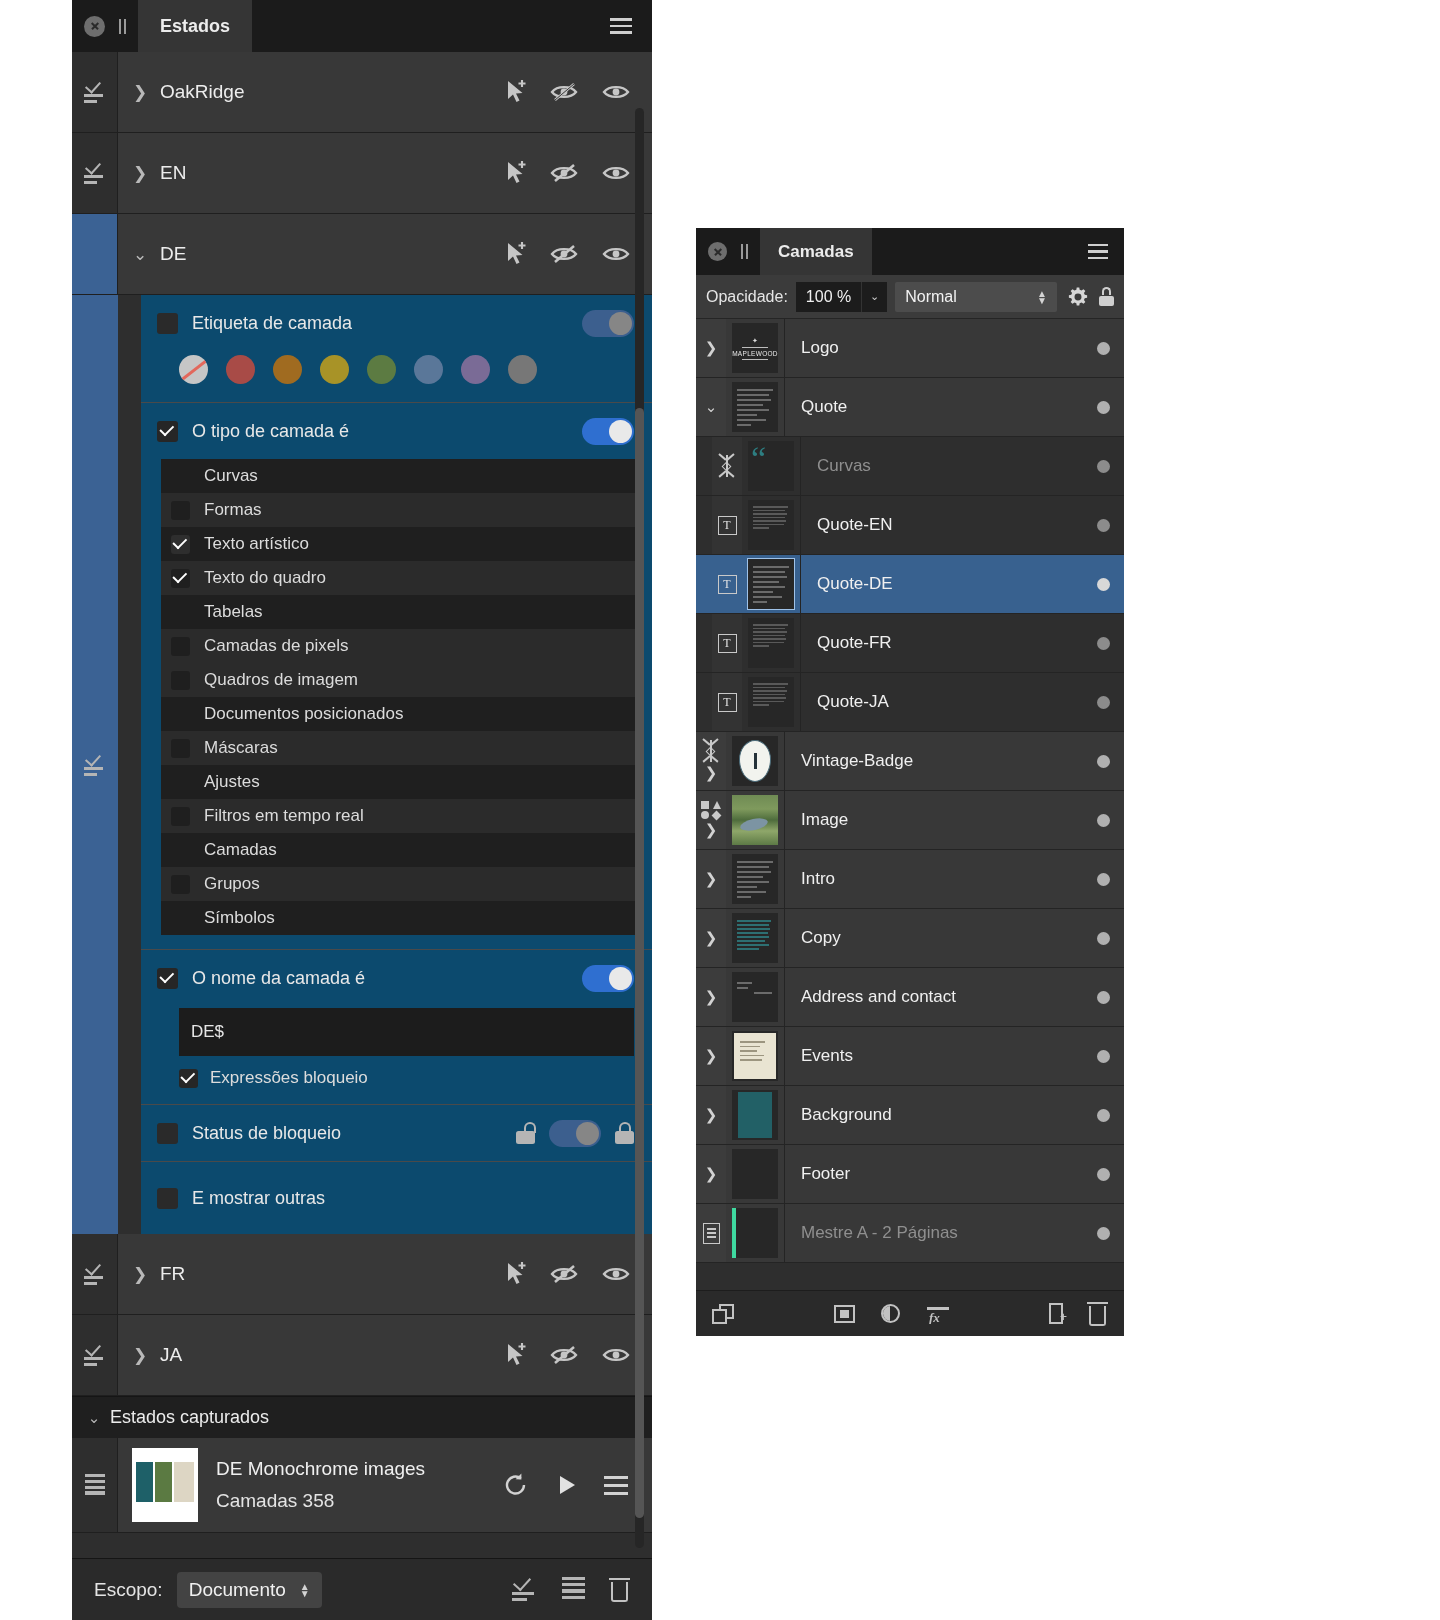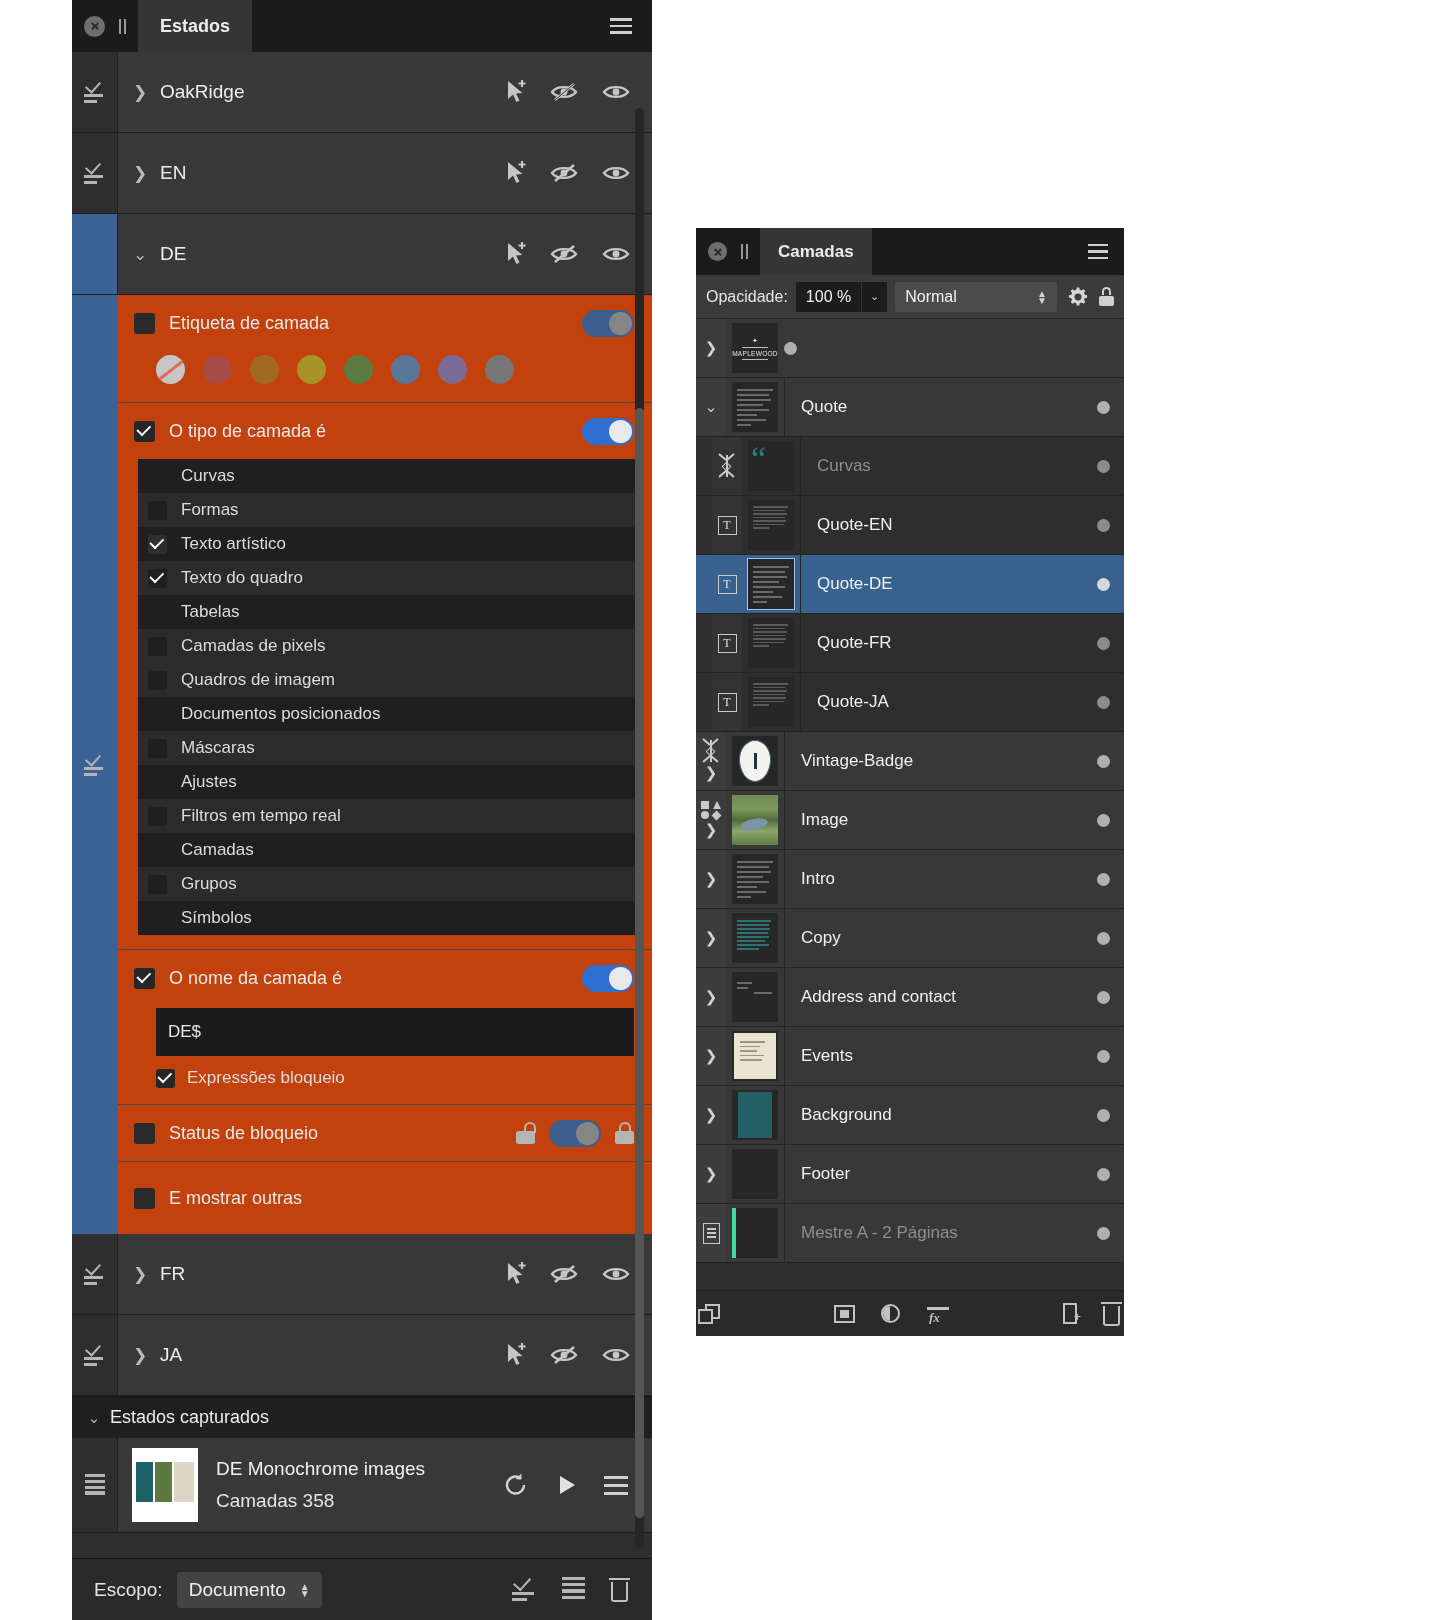--- a/index.html
+++ b/index.html
@@ -101,21 +101,21 @@
   .glyph-listrows i { display:block; height:3.2px; background:#b5b5b5; width:100%; }
 
   
   .cond-wrap { display: flex; background: #2e2e2e; }
   .cond-gutter { width: 46px; flex: 0 0 46px; background: #3b6294; position: relative; }
   .cond-gutter .glyph-holder {
     position:absolute; left:50%; top:50%; transform: translate(-50%,-50%);
   }
   .cond-body { flex: 1; background: #2e2e2e; }
 
-  .cond-block { border-bottom: 1px solid #4a4a4a; padding: 0; background:#c2410c; }
+  .cond-block { border-bottom: 1px solid #4a4a4a; padding: 0; background:#0c4a6e;margin-left:23px; }
   .cond-head {
     display: flex; align-items: center; gap: 14px;
     padding: 14px 18px 14px 16px; min-height: 56px;
   }
   .cbox {
     width: 21px; height: 21px; flex: 0 0 21px;
     border-radius: 3px; background: #262626;
     display: flex; align-items: center; justify-content: center;
     position: relative;
   }
@@ -373,21 +373,21 @@
   .th-photo { position:absolute; inset:0; background:
      linear-gradient(180deg,#6f8b54 0%,#7f9a5d 28%,#4e6c3c 50%,#8fa76a 72%,#5d7a46 100%); }
   .th-photo .water { position:absolute; left:8px; top:24px; width:28px; height:11px; background:#7c94a3; border-radius:50%; transform:rotate(-12deg); }
   .th-cream { position:absolute; inset:2px; background:#e9e4d2; }
   .th-cream i { display:block; height:1.6px; background:#9c9580; margin:0 6px 3px 6px; }
   .th-teal { position:absolute; left:6px; top:2px; right:6px; bottom:2px; background:#226066; }
   .th-green-edge { position:absolute; left:0; top:0; bottom:0; width:4px; background:#3fd9a0; }
 
   .camadas-toolbar {
     background: #2a2a2a; height: 46px;
-    display: flex; align-items: center; padding: 0 2px;
+    display: flex; align-items: center; padding: 0 16px;
     border-top: 1px solid #1d1d1d;
   }
   .tb-left { display: flex; align-items: center; }
   .tb-mid { flex: 1; display: flex; align-items: center; justify-content: center; gap: 26px; }
   .tb-right { display: flex; align-items: center; gap: 20px; }
   .icon-stack { width: 22px; height: 20px; position: relative; }
   .icon-stack .back { position:absolute; right:0; top:0; width:15px; height:15px; border:2px solid #c2c2c2; }
   .icon-stack .front { position:absolute; left:0; bottom:0; width:15px; height:15px; border:2px solid #c2c2c2; background:#2a2a2a; }
   .icon-masksq { width: 21px; height: 18px; border: 2px solid #c2c2c2; display:flex; align-items:center; justify-content:center; }
   .icon-masksq i { display:block; width:9px; height:8px; background:#c2c2c2; }
@@ -839,20 +839,21 @@
         <div class="lr-thumb">
           <div class="thumb-box">
             <div class="th-logo">
               <span class="star">✦</span>
               <span class="rule"></span>
               <span class="word">MAPLEWOOD</span>
               <span class="rule"></span>
             </div>
           </div>
         </div>
+        <div class="lr-name">Logo</div>
         <div class="lr-dot">
           <i></i>
         </div>
       </div>
       <div class="layer-row">
         <div class="lr-disc">
           <span>⌄</span>
         </div>
         <div class="lr-thumb">
           <div class="thumb-box">

